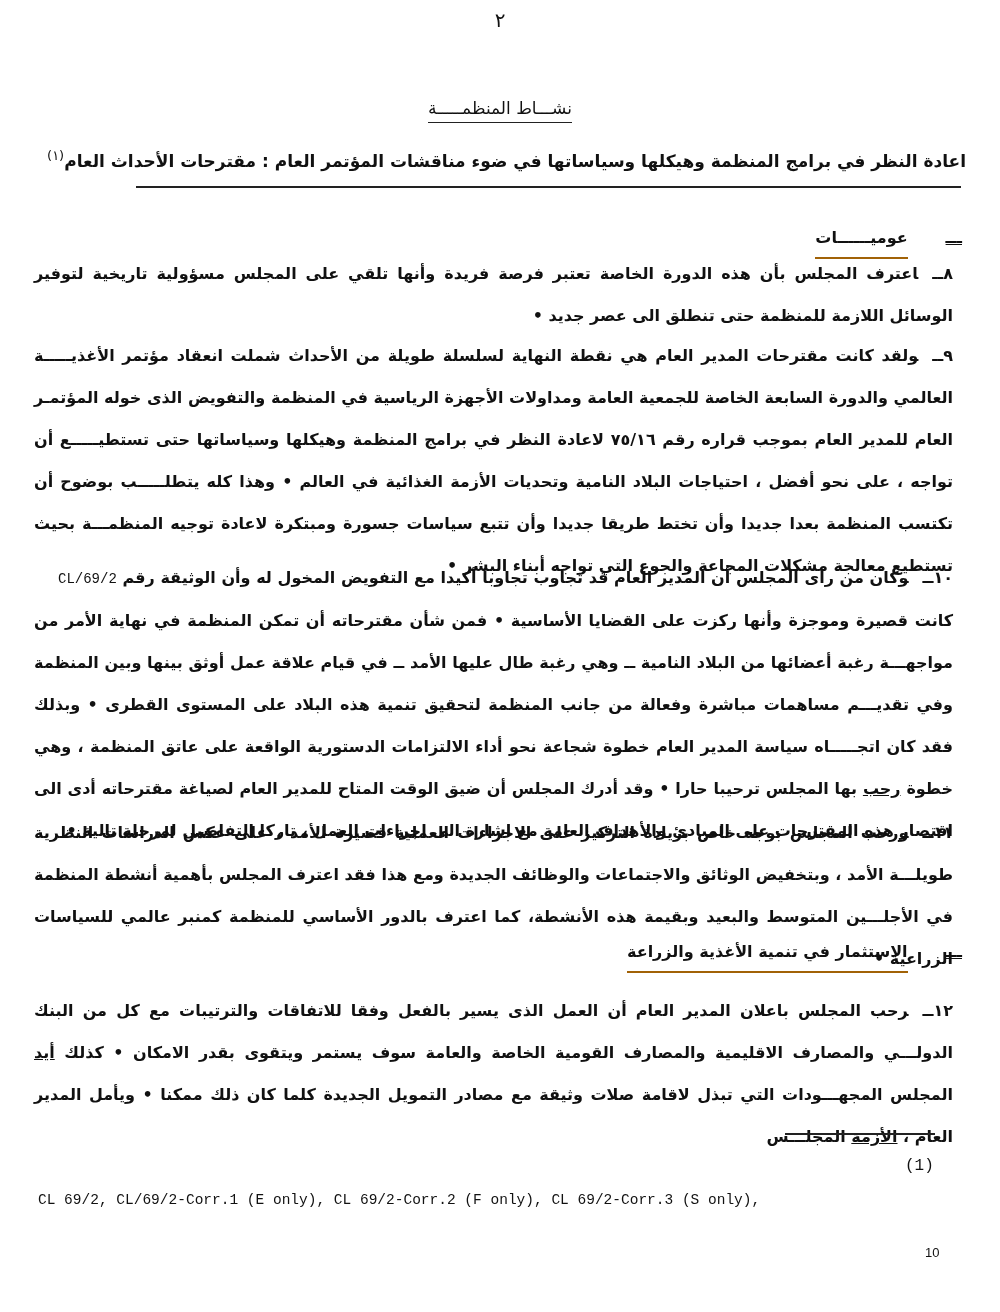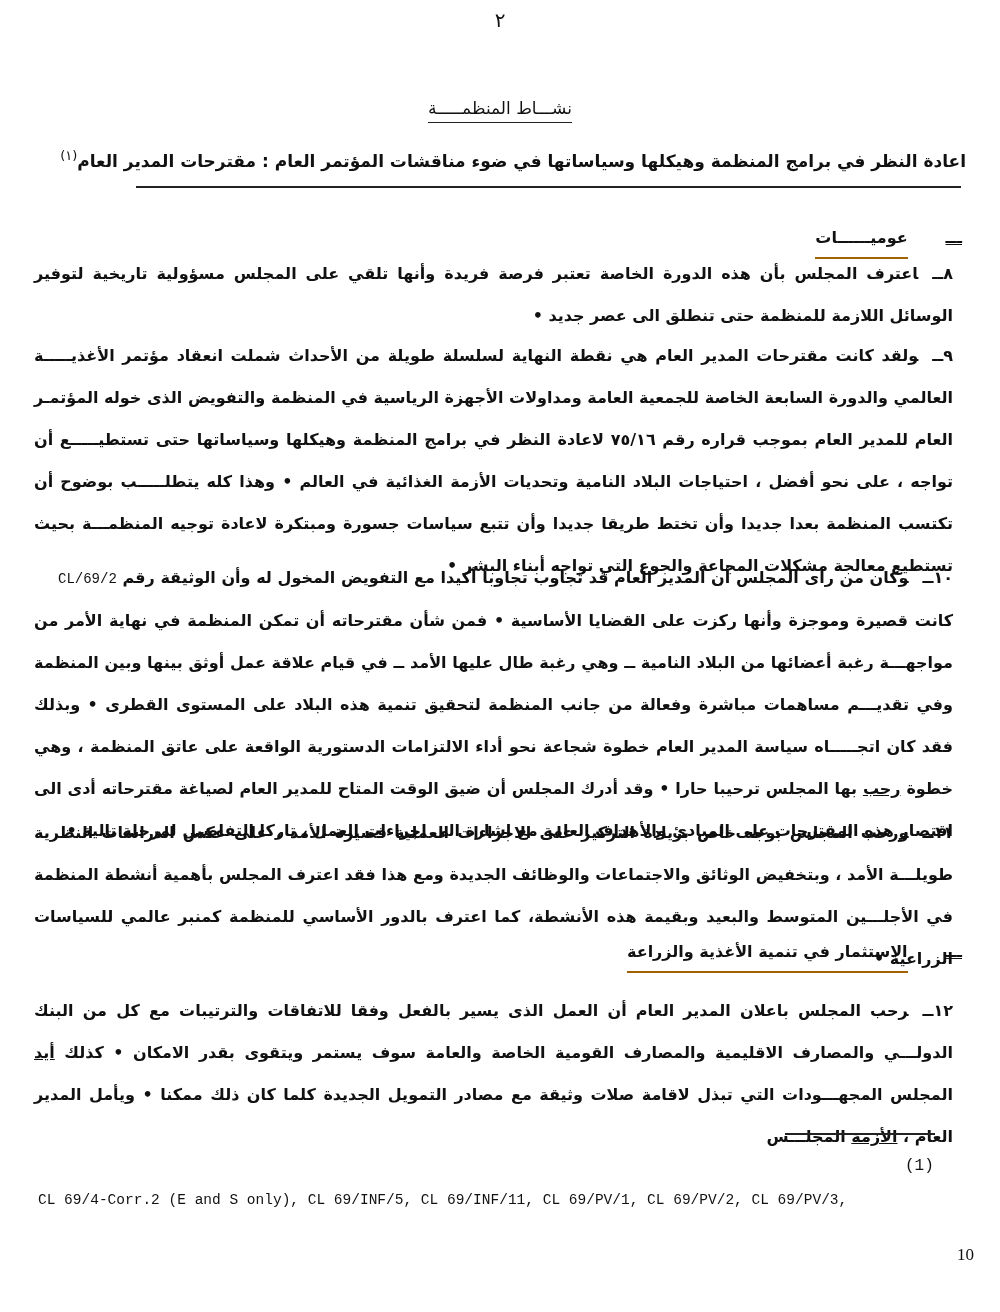--- a/index.html
+++ b/index.html
@@ -12,33 +12,33 @@
   .sub-heading { position:absolute; right:38px; direction:rtl; text-align:right; font-size:16px; font-weight:bold; white-space:nowrap; }
   .sub-heading .dash { display:inline-block; margin-left:38px;text-decoration:underline; }
   .sub-heading .txt { display:inline-block; border-bottom:2px solid #a16207; padding-bottom:10px; }
   .para { position:absolute; left:34px; right:47px; direction:rtl; text-align:justify; text-align-last:right; font-size:16px; font-weight:bold; line-height:42px; }
   .para .num { margin-left:14px; }
   .u { text-decoration:underline;margin-top:24px; }
   .latin { font-family:"Liberation Mono", monospace; font-weight:normal; font-size:14px; direction:ltr; unicode-bidi:embed;margin-left:24px; }
   .fn-rule { position:absolute; top:1133px; left:785px; width:150px; height:2px; background:#222; }
   .footnote { position:absolute; top:1160px; left:38px; width:860px; font-family:"Liberation Mono", monospace; font-size:14.5px; line-height:16px; white-space:pre-wrap; }
   .fn-marker { position:absolute; top:1157px; left:905px; font-family:"Liberation Mono", monospace; font-size:16px; }
-  .page-num-bottom { position:absolute; top:1245px; left:925px; font-family:Liberation Serif, serif; font-size:17px;margin-left:32px; }
+  .page-num-bottom { position:absolute; top:1245px; left:925px; font-family:Liberation Sans, sans-serif; font-size:13px; }
 </style>
 </head>
 <body>
 
 <div class="page-num-top">٢</div>
 
 <div class="section-title">
   <span style="border-bottom:1px solid #222; padding-bottom:4px;">نشـــاط المنظمـــــة</span>
 </div>
 
 <div class="main-heading">
-  <span>اعادة النظر في برامج المنظمة وهيكلها وسياساتها في ضوء مناقشات المؤتمر العام : مقترحات المدير العام</span><sup>(١)</sup>
+  <span>اعادة النظر في برامج المنظمة وهيكلها وسياساتها في ضوء مناقشات المؤتمر العام : مقترحات الأحداث العام</span><sup>(١)</sup>
 </div>
 <div class="heading-rule"></div>
 
 <div class="sub-heading" style="top:228px;">
   <span class="dash">ـــ</span><span class="txt">عوميــــــات</span>
 </div>
 
 <div class="para" style="top:253px;">
   <span class="num">٨ــ</span><span>اعترف المجلس بأن هذه الدورة الخاصة تعتبر فرصة فريدة وأنها تلقي على المجلس مسؤولية تاريخية لتوفير الوسائل اللازمة للمنظمة حتى تنطلق الى عصر جديد •</span>
 </div>
@@ -67,17 +67,17 @@
   <span class="num">١٢ــ</span><span>رحب المجلس باعلان المدير العام أن العمل الذى يسير بالفعل وفقا للاتفاقات والترتيبات مع كل من البنك الدولـــي والمصارف الاقليمية والمصارف القومية الخاصة والعامة سوف يستمر ويتقوى بقدر الامكان • كذلك</span>
   <span class="u">أيد</span>
   <span>المجلس المجهـــودات التي تبذل لاقامة صلات وثيقة مع مصادر التمويل الجديدة كلما كان ذلك ممكنا • ويأمل المدير العام ،</span>
   <span class="u">الأزمة</span>
   <span>المجلـــس</span>
 </div>
 
 <div class="fn-rule"></div>
 <div class="fn-marker">(1)</div>
 <div class="footnote">
-  <div>CL 69/4-Corr.2 (E and S only), CL 69/INF/5, CL 69/INF/11, CL 69/PV/1, CL 69/PV/2, CL 69/PV/3,</div>
+  <div>CL 69/2, CL/69/2-Corr.1 (E only), CL 69/2-Corr.2 (F only), CL 69/2-Corr.3 (S only),</div>
   
 </div>
 
 <div class="page-num-bottom">10</div>
 
 </body></html>

